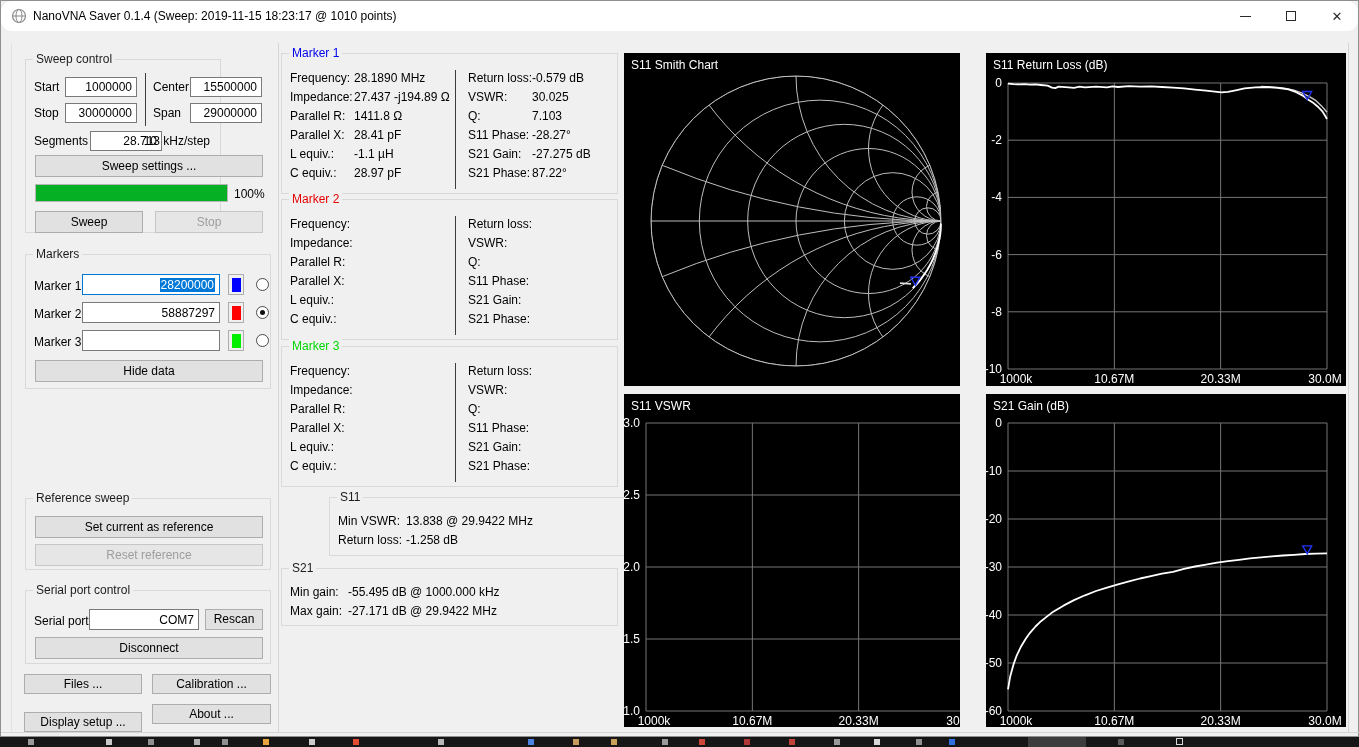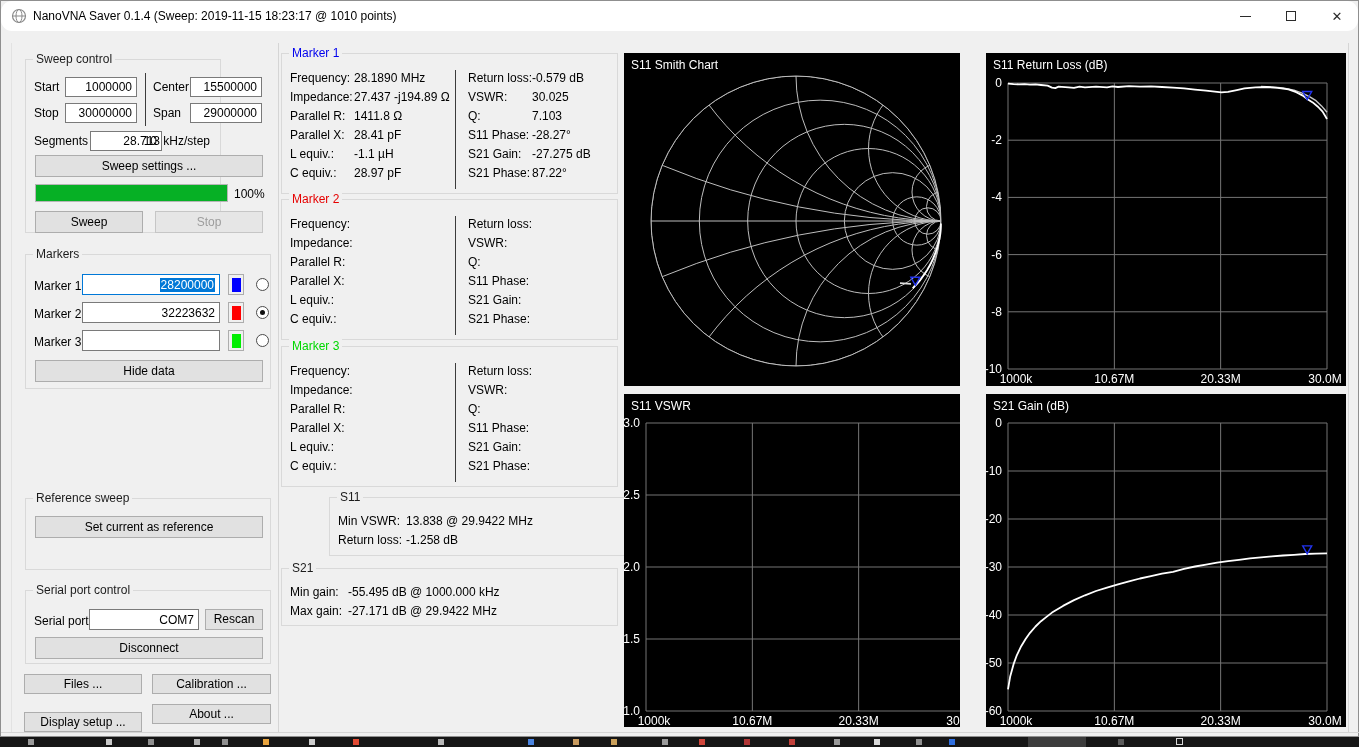--- a/index.html
+++ b/index.html
@@ -111,41 +111,42 @@
     <span class="lbl" style="left:8px;top:24px;">Marker 1</span>
     <div class="inp focus" style="left:56px;top:19px;width:138px;height:21px;">
         <span class="seltext">28200000</span>
       </div>
     <div class="swatch" style="left:202px;top:19px;">
         <div class="swatch-inner" style="background: rgb(0, 0, 255);"></div>
       </div>
     <div class="radio" style="left:230px;top:23px;"></div>
     <span class="lbl" style="left:8px;top:52px;">Marker 2</span>
     <div class="inp" style="left:56px;top:47px;width:138px;height:21px;">
-        <span>32223632</span>
+        <span>58887297</span>
       </div>
     <div class="swatch" style="left:202px;top:47px;">
         <div class="swatch-inner" style="background: rgb(255, 0, 0);"></div>
       </div>
     <div class="radio on" style="left:230px;top:51px;"></div>
     <span class="lbl" style="left:8px;top:80px;">Marker 3</span>
     <div class="inp" style="left:56px;top:75px;width:138px;height:21px;">
         <span></span>
       </div>
     <div class="swatch" style="left:202px;top:75px;">
         <div class="swatch-inner" style="background: rgb(0, 238, 0);"></div>
       </div>
     <div class="radio" style="left:230px;top:79px;"></div>
     <div class="btn" style="left:9px;top:105px;width:228px;height:22px;line-height:20px;">Hide data</div>
   </div>
 
 
   <div class="gbox" style="left:24px;top:497px;width:246px;height:72px;">
     <span class="gt">Reference sweep</span>
     <div class="btn" style="left:9px;top:17px;width:228px;height:22px;line-height:20px;">Set current as reference</div>
+    <div class="btn dis" style="left:9px;top:45px;width:228px;height:22px;line-height:20px;">Reset reference</div>
   </div>
 
   <div class="gbox" style="left:24px;top:589px;width:246px;height:74px;">
     <span class="gt">Serial port control</span>
     <span class="lbl" style="left:8px;top:23px;">Serial port</span>
     <div class="inp" style="left:63px;top:18px;width:110px;height:21px;">
         <span>COM7</span>
       </div>
     <div class="btn" style="left:179px;top:18px;width:58px;height:21px;line-height:19px;">Rescan</div>
     <div class="btn" style="left:9px;top:46px;width:228px;height:22px;line-height:20px;">Disconnect</div>

